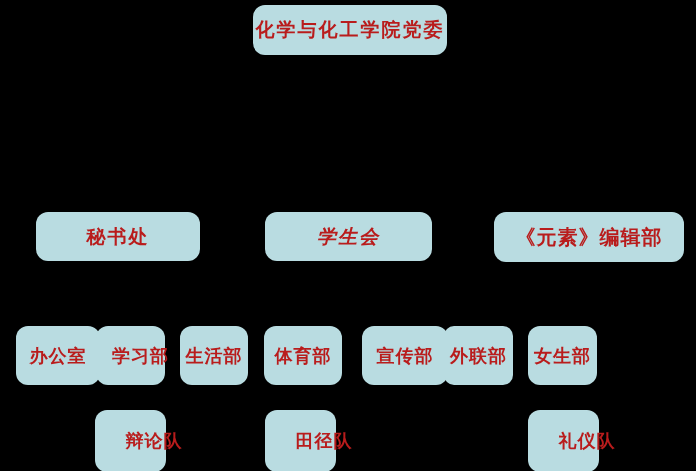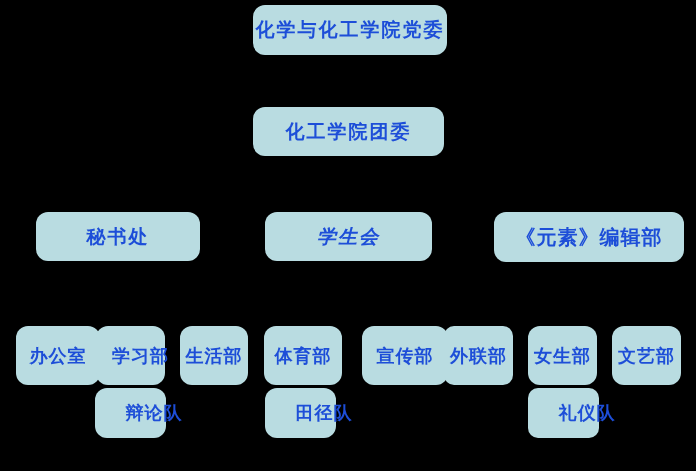--- a/index.html
+++ b/index.html
@@ -15,21 +15,21 @@
     overflow: hidden;
     font-family: "DejaVu Sans", sans-serif;
   }
   .node {
     position: absolute;
     background: #b9dce1;
     border-radius: 12px;
     display: flex;
     align-items: center;
     justify-content: center;
-    color: #1d4ed8;
+    color: #b91c1c;
     font-weight: bold;
     letter-spacing: 2px;
     white-space: nowrap;
     box-sizing: border-box;
     text-align: center;
   }
   
   .n-party     { left: 253px; top: 5px;   width: 194px; height: 50px; font-size: 19px; }
   
   .n-league    { left: 253px; top: 107px; width: 191px; height: 49px; font-size: 19px; }
@@ -41,44 +41,42 @@
   .lvl4 { top: 326px; height: 59px; font-size: 18px; letter-spacing: 1px; }
   .n-office    { left: 16px;  width: 84px; }
   .n-study     { left: 96px;  width: 69px; padding-left: 20px; }
   .n-life      { left: 180px; width: 68px; }
   .n-sports    { left: 264px; width: 78px; }
   .n-publicity { left: 362px; width: 86px; }
   .n-external  { left: 444px; width: 69px; border-radius: 10px; }
   .n-girls     { left: 528px; width: 69px; }
   .n-arts      { left: 612px; width: 69px; }
   
-  .lvl5 { top: 388px; height: 50px; font-size: 18px; letter-spacing: 1px; padding-left: 47px; }
+  .lvl5 { top: 410px; height: 62px; font-size: 18px; letter-spacing: 1px; padding-left: 47px; }
   .n-debate    { left: 95px;  width: 71px; }
   .n-track     { left: 265px; width: 71px; }
-  .n-etiquette { left: 528px; width: 71px; border-radius: 10px; }
+  .n-etiquette { left: 528px; width: 71px; }
 </style>
 </head>
 <body>
 
 <div class="canvas">
 
   <div class="node n-party">化学与化工学院党委</div>
 
-  <div class="node n-league">化工学院团委</div>
 
   <div class="node n-secretariat">秘书处</div>
   <div class="node n-union">学生会</div>
   <div class="node n-editorial">《元素》编辑部</div>
 
   <div class="node lvl4 n-office">办公室</div>
   <div class="node lvl4 n-study">学习部</div>
   <div class="node lvl4 n-life">生活部</div>
   <div class="node lvl4 n-sports">体育部</div>
   <div class="node lvl4 n-publicity">宣传部</div>
   <div class="node lvl4 n-external">外联部</div>
   <div class="node lvl4 n-girls">女生部</div>
-  <div class="node lvl4 n-arts">文艺部</div>
 
   <div class="node lvl5 n-debate">辩论队</div>
   <div class="node lvl5 n-track">田径队</div>
   <div class="node lvl5 n-etiquette">礼仪队</div>
 
 </div>
 
 </body></html>

